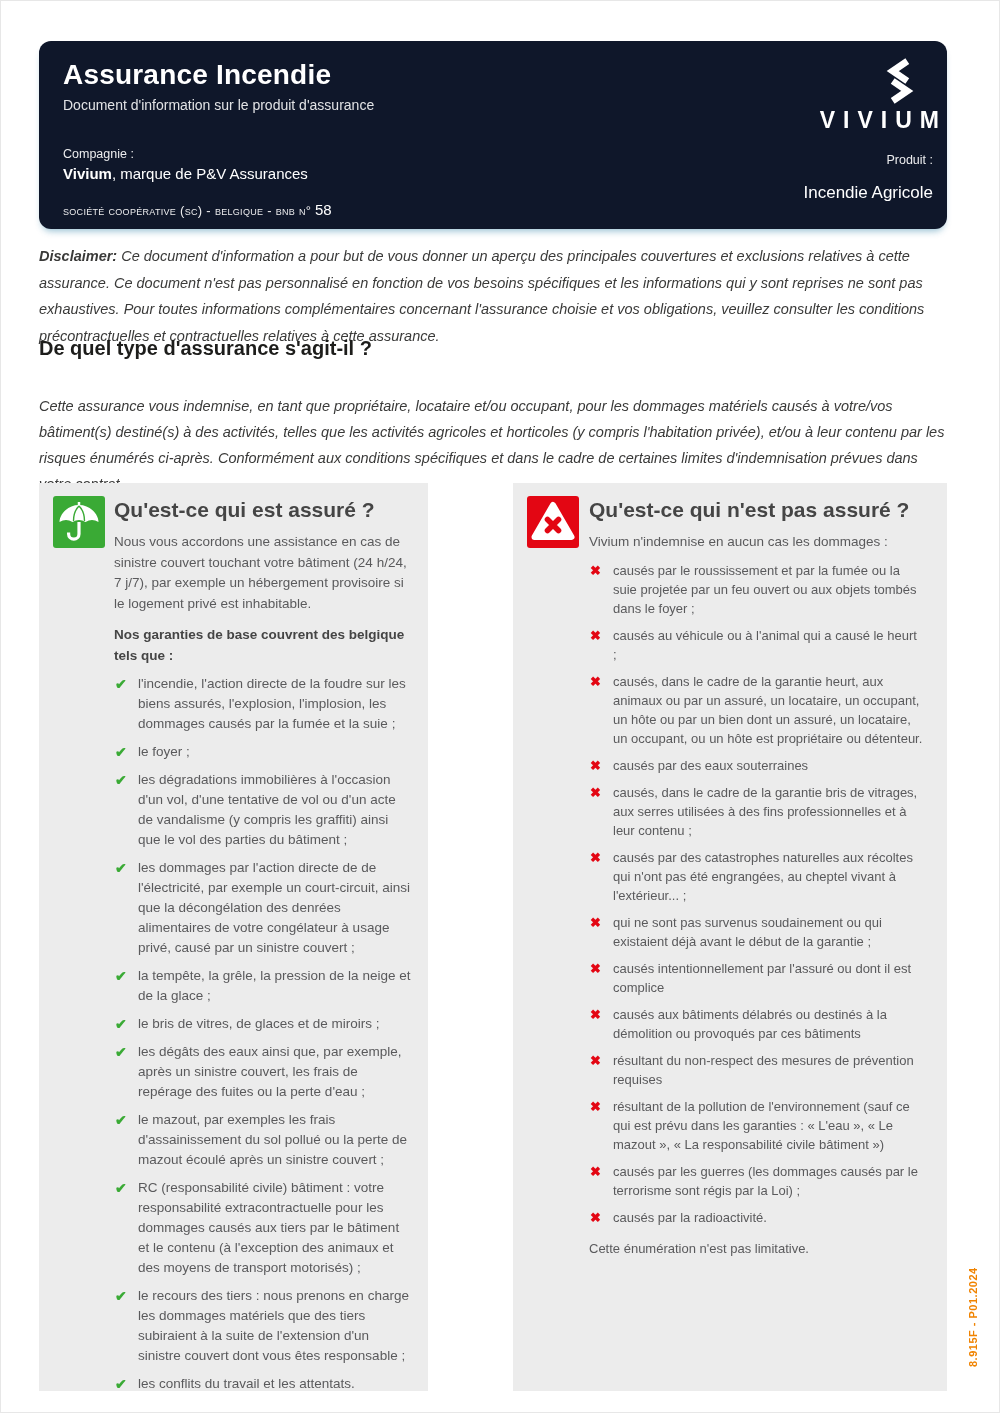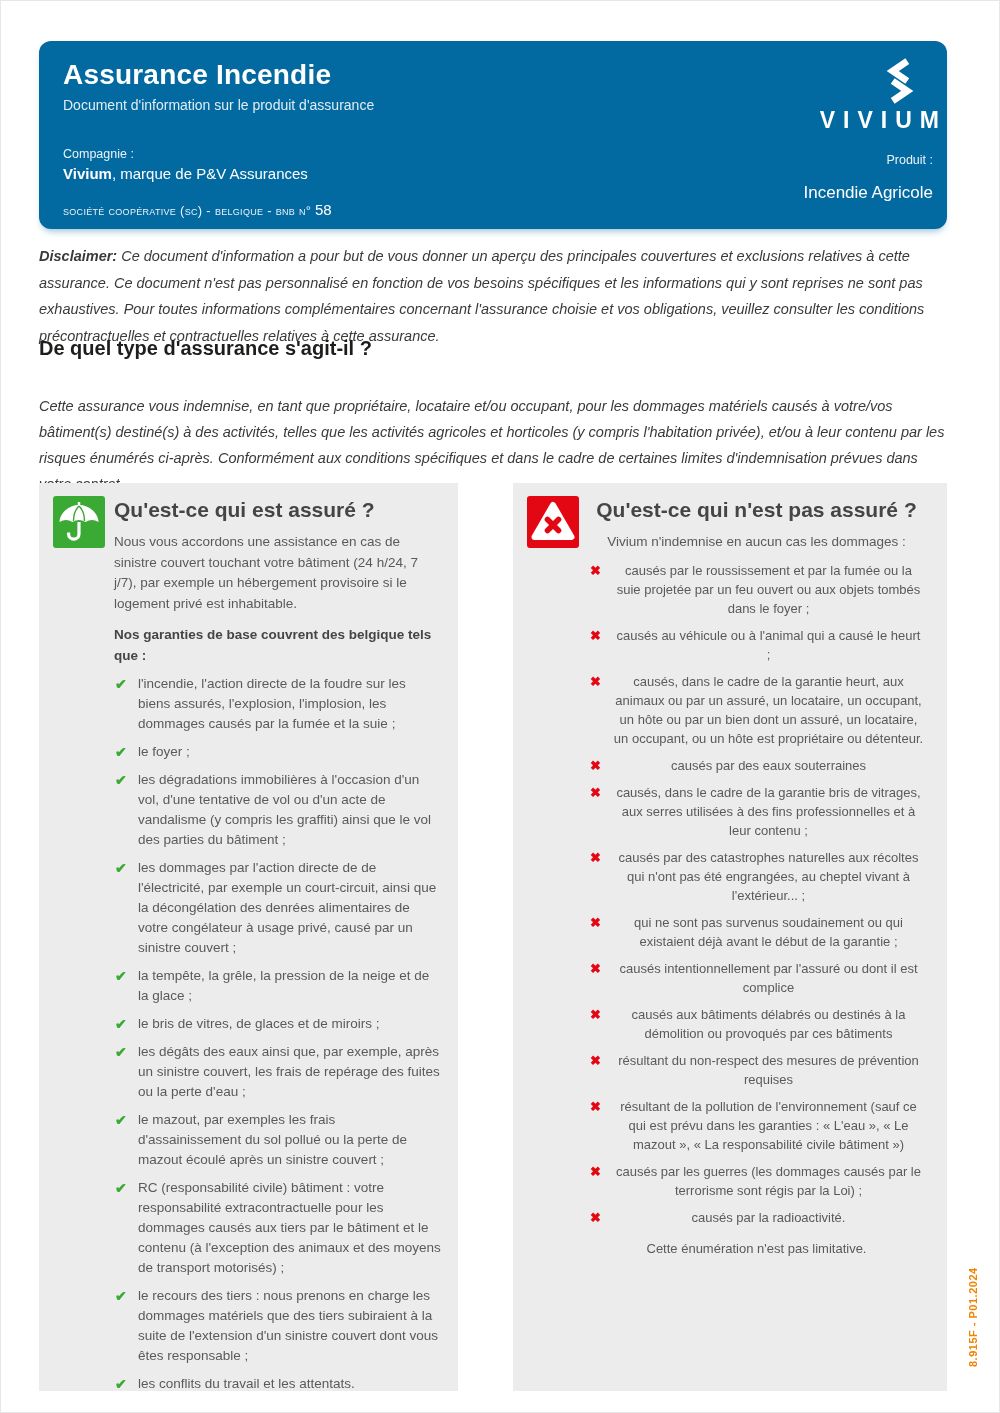--- a/index.html
+++ b/index.html
@@ -7,21 +7,21 @@
   body {
     width:1000px; height:1413px; position:relative;
     font-family:"Liberation Sans", sans-serif;
     color:#5a5a5c;
   }
   .page { position:absolute; inset:0; border:1px solid #e7e7e7; background:#fff; overflow:hidden; }
 
   
   .hdr {
     position:absolute; left:38px; top:40px; width:908px; height:188px;
-    background:#0369a1; border-radius:12px; color:#fff;
+    background:#0f172a; border-radius:12px; color:#fff;
     box-shadow:0 5px 7px -3px rgba(22,113,155,.45);
   }
   .hdr-title { position:absolute; left:24px; top:18px; font-size:28px; font-weight:bold; letter-spacing:.2px; }
   .hdr-sub   { position:absolute; left:24px; top:56px; font-size:14px; color:rgba(255,255,255,.88); }
   .logo { position:absolute; top:16px; right:8px; width:170px; text-align:right; }
   .logo-mark { display:block; margin:0 22px 2px auto; }
   .logo-text { font-size:23px; font-weight:bold; letter-spacing:8px; margin-right:-8px; color:#fff; }
   .company { position:absolute; left:24px; top:106px; }
   .small-lbl { font-size:12.5px; color:rgba(255,255,255,.92); }
   .company-name { font-size:15px; margin-top:4px; }
@@ -41,25 +41,25 @@
     position:absolute; left:38px; top:336px;
     font-size:20px; font-weight:bold; color:#1d1d1b;
   }
   .type-body {
     position:absolute; left:38px; top:392px; width:908px;
     font-style:italic; font-size:14.5px; line-height:26px; color:#3a3a39;
   }
 
   
   .col { position:absolute; top:482px; height:908px; background:#ececec; }
-  .col-left  { left:38px;  width:419px; }
+  .col-left  { left:38px;  width:389px; }
   .col-right { left:512px; width:434px; }
   .col-icon  { position:absolute; top:13px; left:14px; width:52px; height:52px; }
   .col-content { padding:15px 17px 0 75px; }
-  .col-right .col-content { padding-left:76px; padding-right:23px;text-align:center; }
+  .col-right .col-content { padding-left:76px; padding-right:23px; }
   .col-h {
     font-size:21px; font-weight:bold; color:#454545;
     line-height:24px; margin-bottom:10px;
   }
   .intro { font-size:13.5px; line-height:20.5px; }
   .subhead { font-size:13.5px; line-height:20.5px; font-weight:bold; color:#454545; margin-top:11px; }
   .list { list-style:none; margin-top:2px; }
   .item { position:relative; padding-left:24px; margin-top:8px; font-size:13.5px; line-height:20px; }
   .col-right .item { font-size:13px; line-height:19px; }
   .mark { position:absolute; left:1px; top:0; font-size:14px; line-height:20px; }

